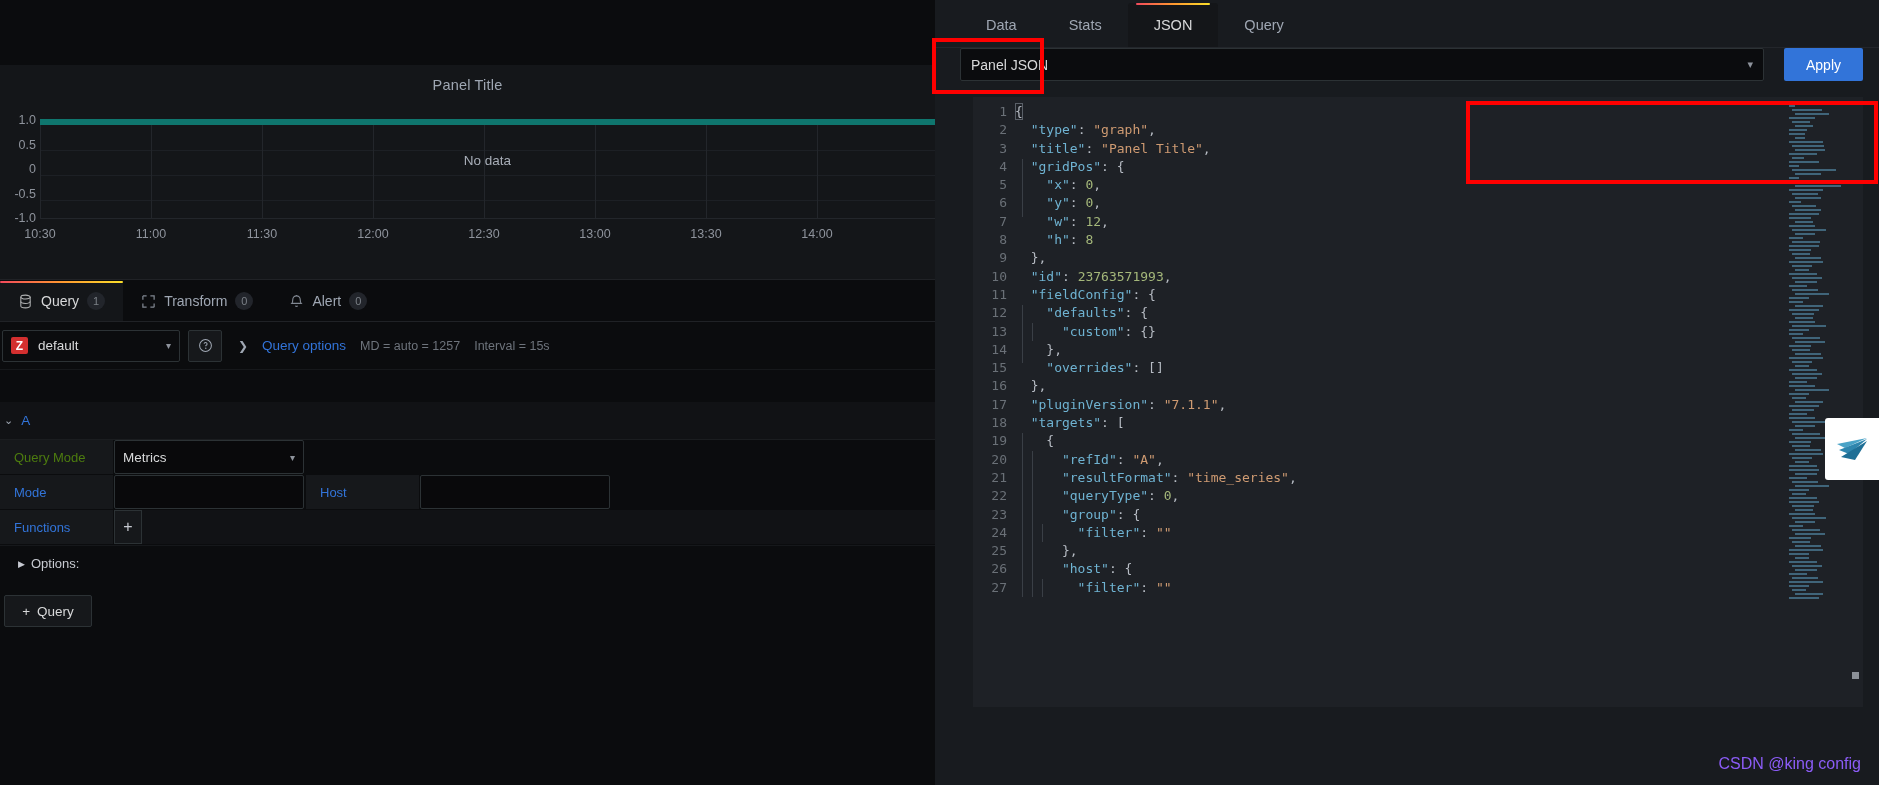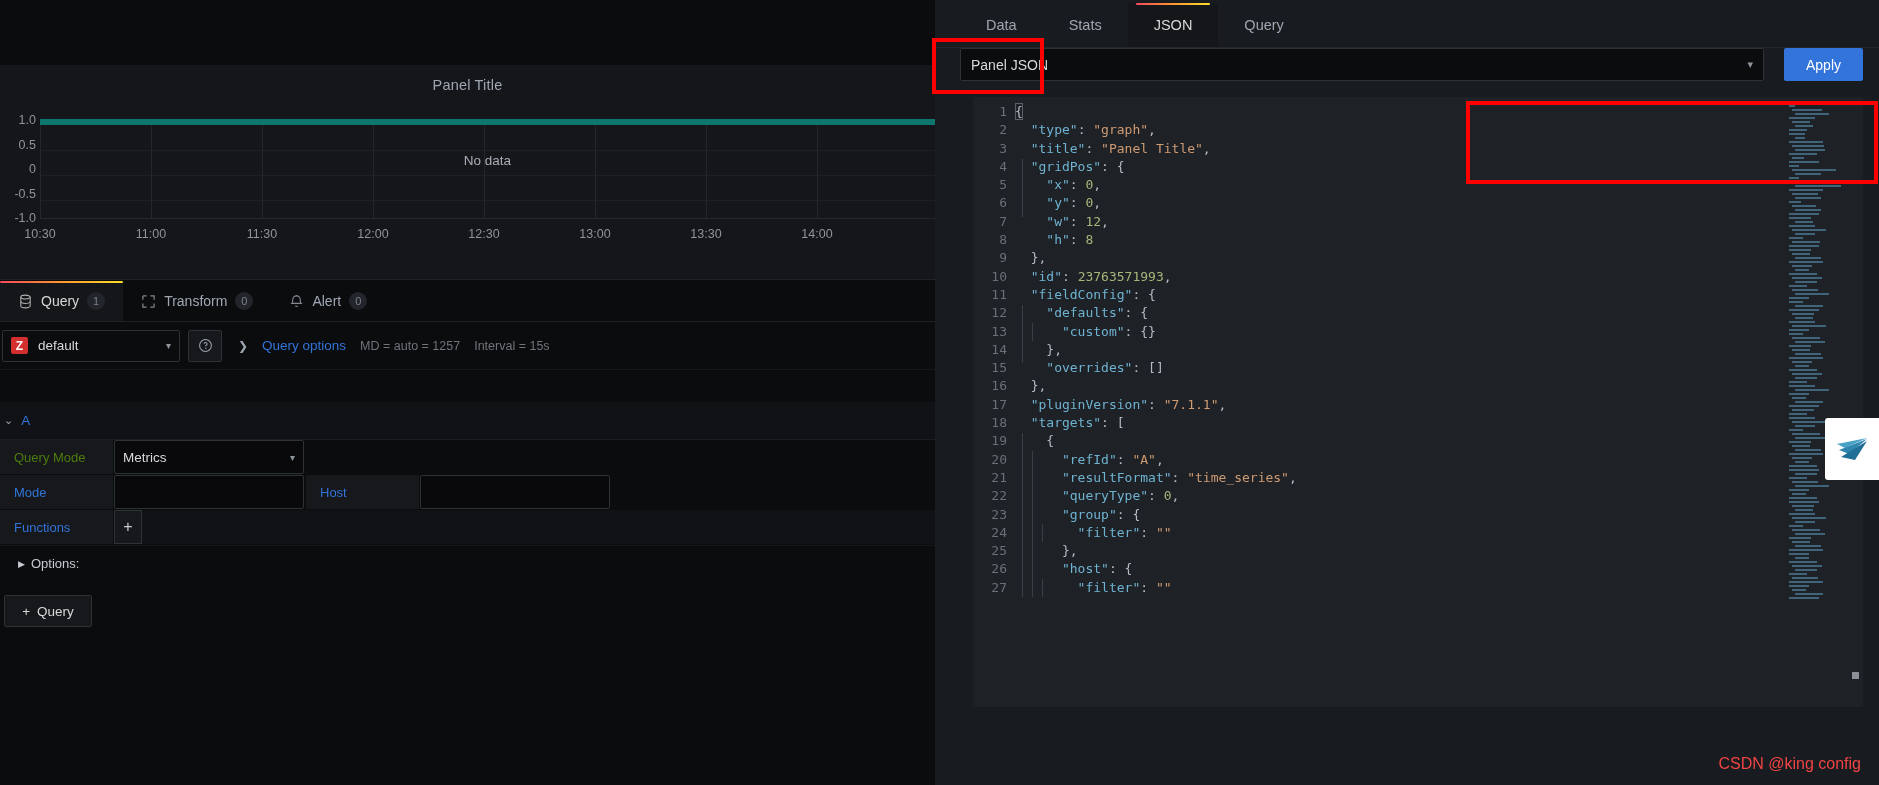--- a/index.html
+++ b/index.html
@@ -250,21 +250,21 @@
   .float-logo {
     position: absolute; right: 0; top: 418px;
     width: 54px; height: 62px; background: #ffffff;
     border-radius: 3px 0 0 3px;
     display: flex; align-items: center; justify-content: center;
   }
   .float-logo svg { display: block; }
 
   .watermark {
     position: absolute; right: 18px; bottom: 12px;
-    color: #ef4444; font-size: 16px;
+    color: #8b5cf6; font-size: 16px;
   }
 
   
   .redbox {
     position: absolute; border: 4px solid #ff0000;
     pointer-events: none; z-index: 30;
   }
 </style>
 </head>
 <body>

